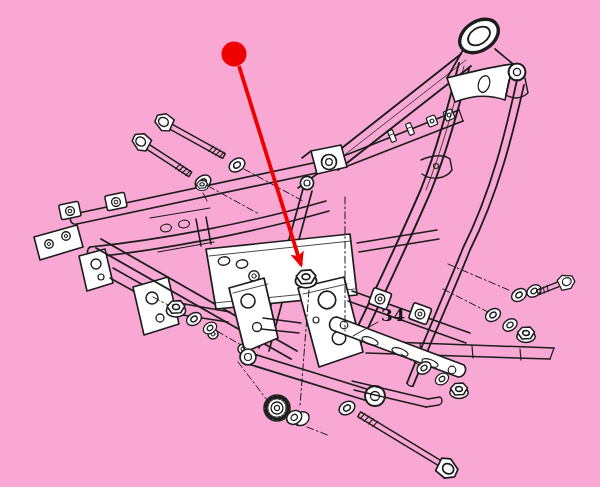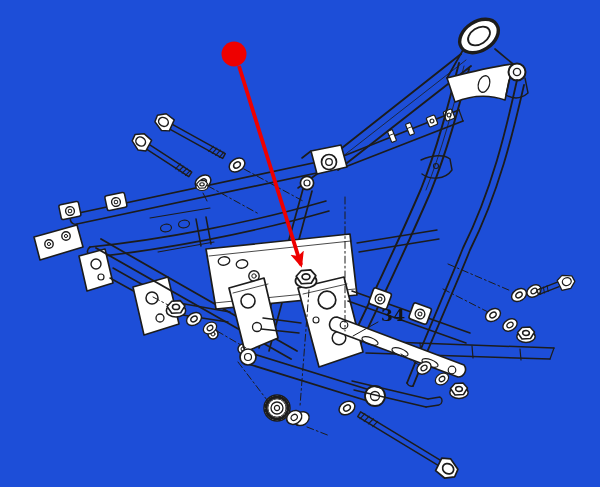--- a/index.html
+++ b/index.html
@@ -1,19 +1,19 @@
 <!DOCTYPE html>
 <html><head>
 <meta charset="utf-8">
 <style>
   html,body{margin:0;padding:0;background:#ffffff;}
   .stage{
     position:relative;
     width:600px;height:487px;
-    background:#1d4ed8;
+    background:#f9a8d4;
     font-family:"Liberation Sans", sans-serif;
     overflow:hidden;
   }
   svg{display:block;}
   .part-label{
     font-family:"DejaVu Serif", serif;
     font-size:17px;
     font-weight:700;
     letter-spacing:0.5px;
     fill:#141414;

